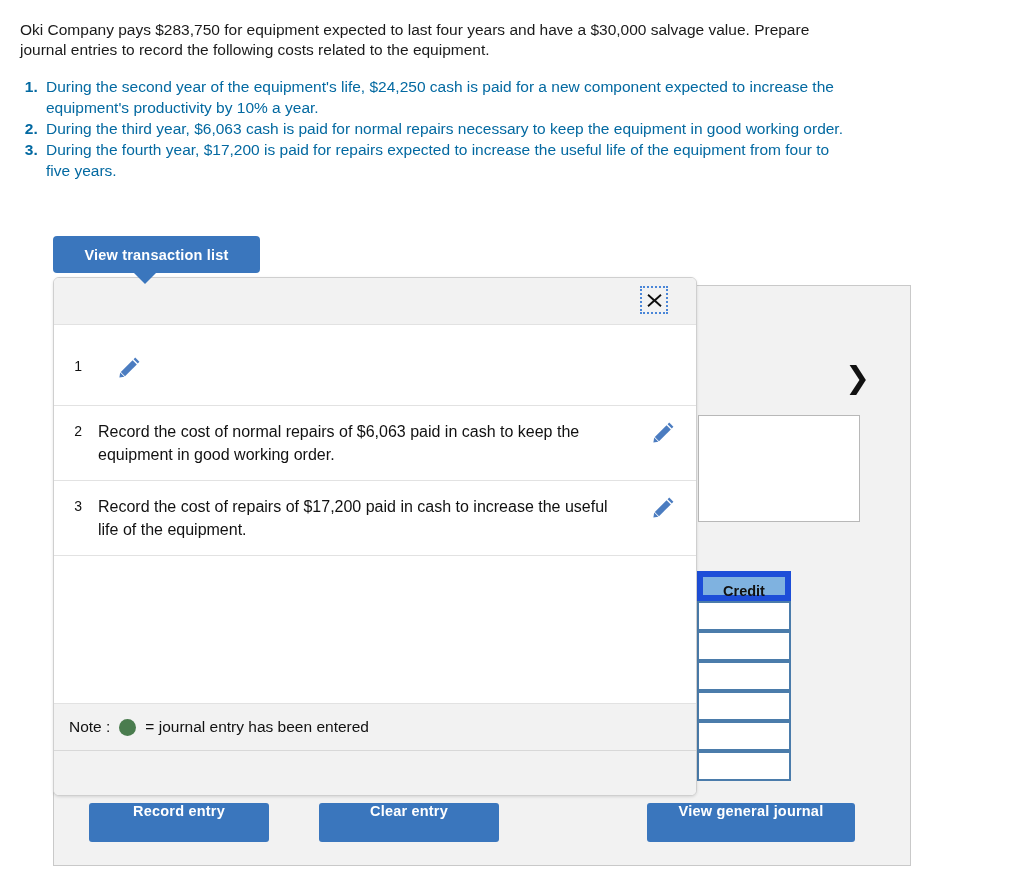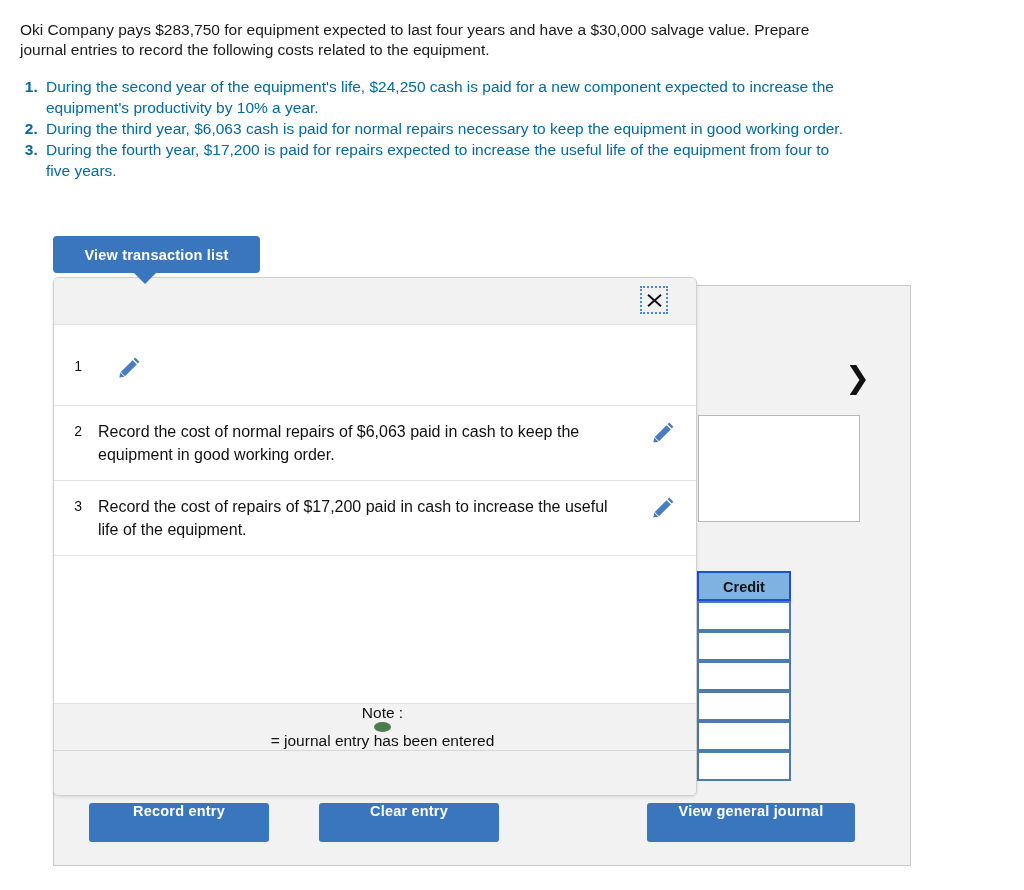--- a/index.html
+++ b/index.html
@@ -52,21 +52,21 @@
     box-sizing:border-box;
   }
 
   
   #credit-col{
     position:absolute;left:697px;top:571px;
     width:94px;
   }
   #credit-head{
     height:30px;line-height:28px;text-align:center;
-    background:#7fb2e0;border:2px solid #1d4ed8;
+    background:#7fb2e0;border:6px solid #1d4ed8;
     box-sizing:border-box;
     font-size:14.5px;font-weight:bold;color:#111;
   }
   .credit-cell{
     height:30px;margin-top:0px;
     background:#ffffff;
     border:2px solid #4b7cab;
     box-sizing:border-box;
   }
   .credit-cell + .credit-cell{margin-top:0px;}
@@ -149,21 +149,21 @@
   }
 
   #pop-note{
     position:absolute;left:0;bottom:45px;
     width:100%;height:47px;
     background:#f2f2f2;
     border-top:1px solid #e2e2e2;
     display:flex;align-items:center;
     box-sizing:border-box;
     padding-left:15px;
-    font-size:15.5px;color:#111;flex-direction:column;
+    font-size:15.5px;color:#111;
   }
   #note-dot{
     display:inline-block;width:17px;height:17px;border-radius:50%;
     background:#4a7c4e;margin:0 9px;
   }
   #pop-footer-pad{
     position:absolute;left:0;bottom:0;width:100%;height:45px;
     background:#f2f2f2;border-top:1px solid #d8d8d8;
     box-sizing:border-box;
   }

